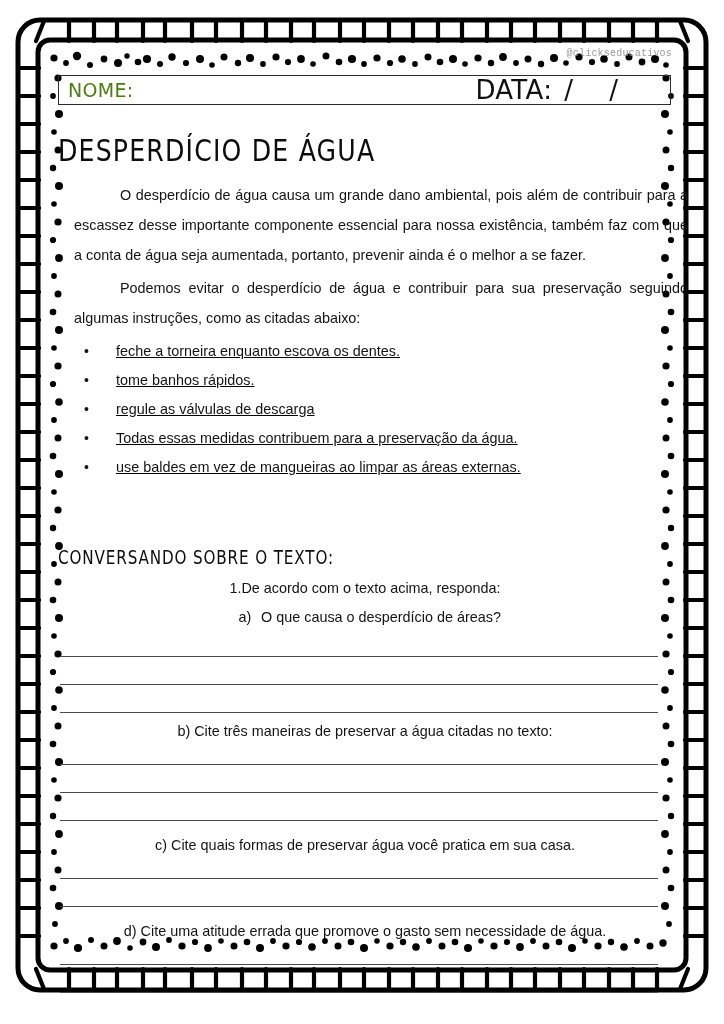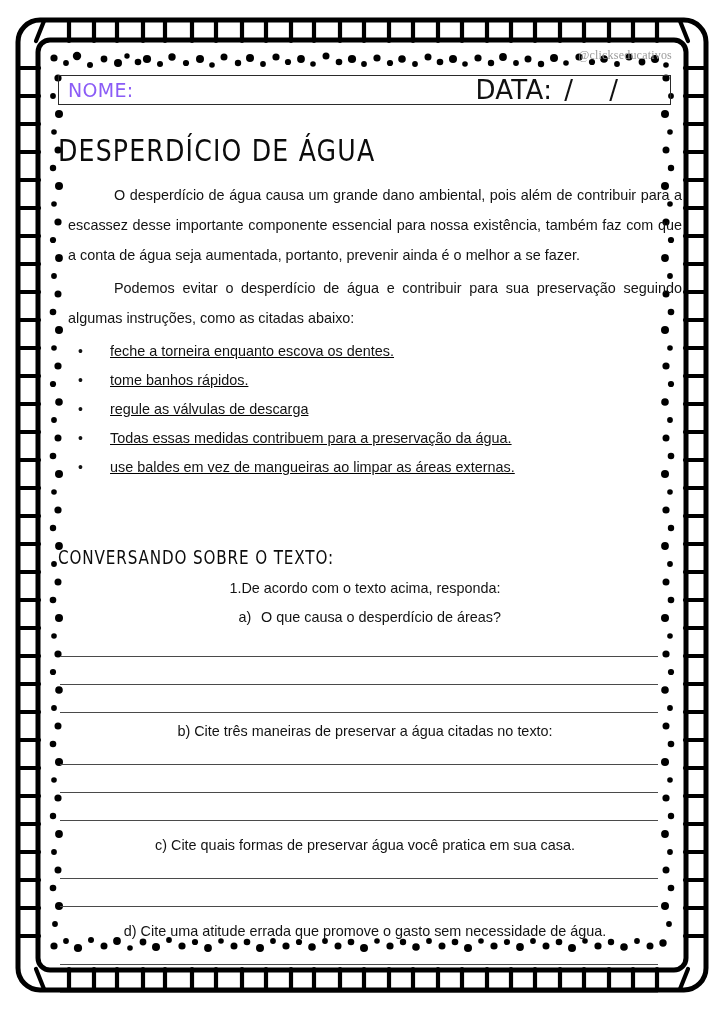--- a/index.html
+++ b/index.html
@@ -51,43 +51,43 @@
     top: 48px;
     width: 618px;
     height: 910px;
     box-sizing: border-box;
   }
 
   .watermark {
     position: absolute;
     right: 2px;
     top: 0px;
-    font-family: Liberation Serif, serif;
-    font-size: 12px;
+    font-family: Liberation Mono, monospace;
+    font-size: 10px;
     color: #9a9a9a;
     letter-spacing: 0.2px;
     white-space: nowrap;
   }
 
   
   .namebox {
     position: absolute;
     left: 2px;
     top: 27px;
     width: 613px;
     height: 30px;
     border: 1.4px solid #2b2b2b;
     box-sizing: border-box;
     display: flex;
     align-items: center;
   }
   .namebox .nome {
     font-family: "DejaVu Sans", sans-serif;
     font-size: 19px;
-    color: #8b5cf6;
+    color: #4d7c0f;
     margin-left: 9px;
     letter-spacing: 0.3px;
     white-space: nowrap;
   }
   .namebox .data {
     font-family: "DejaVu Sans", sans-serif;
     font-size: 26px;
     color: #111;
     margin-left: auto;
     margin-right: 38px;
@@ -107,21 +107,21 @@
     color: #0c0c0c;
     letter-spacing: 1.2px;
     transform: scaleY(1.18) scaleX(0.97);
     transform-origin: left top;
     white-space: nowrap;
   }
 
   
   .body-flow {
     position: absolute;
-    left: 12px;
+    left: 18px;
     top: 132px;
     width: 614px;
   }
   p.para {
     margin: 0 0 0 0;
     font-family: "Liberation Sans", sans-serif;
     font-size: 14.4px;
     line-height: 30px;
     color: #131313;
     text-align: justify;

